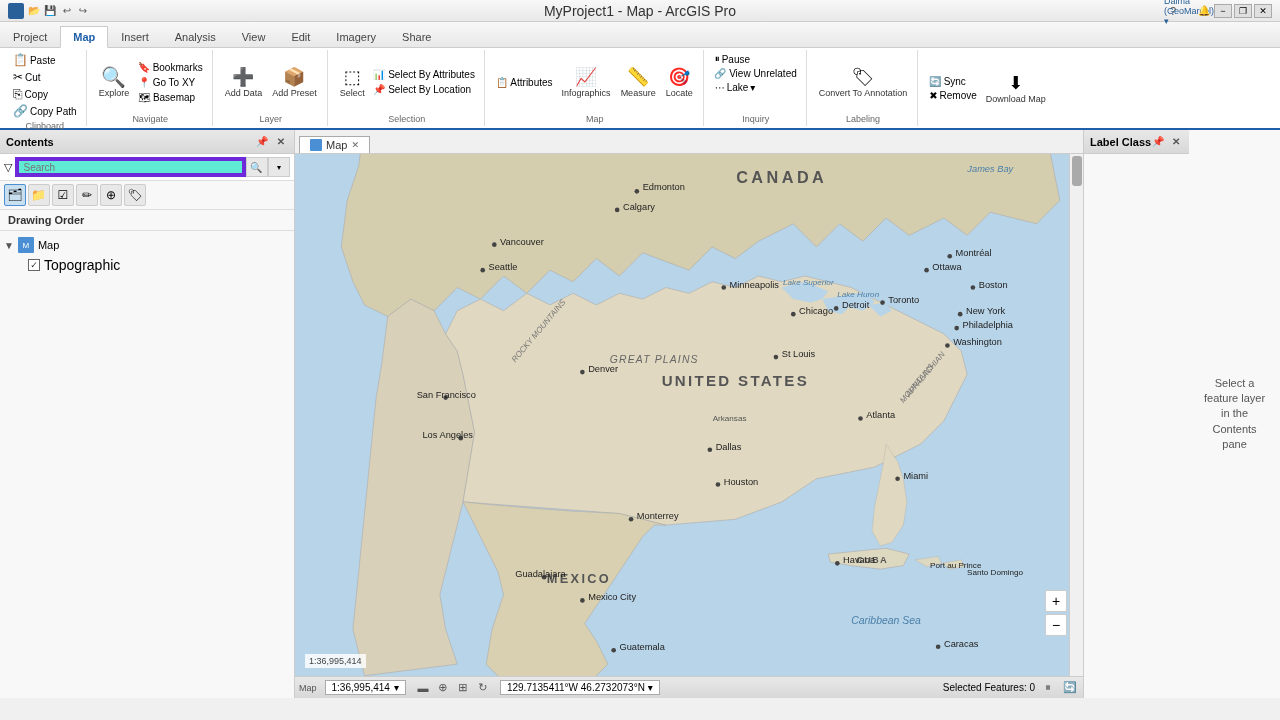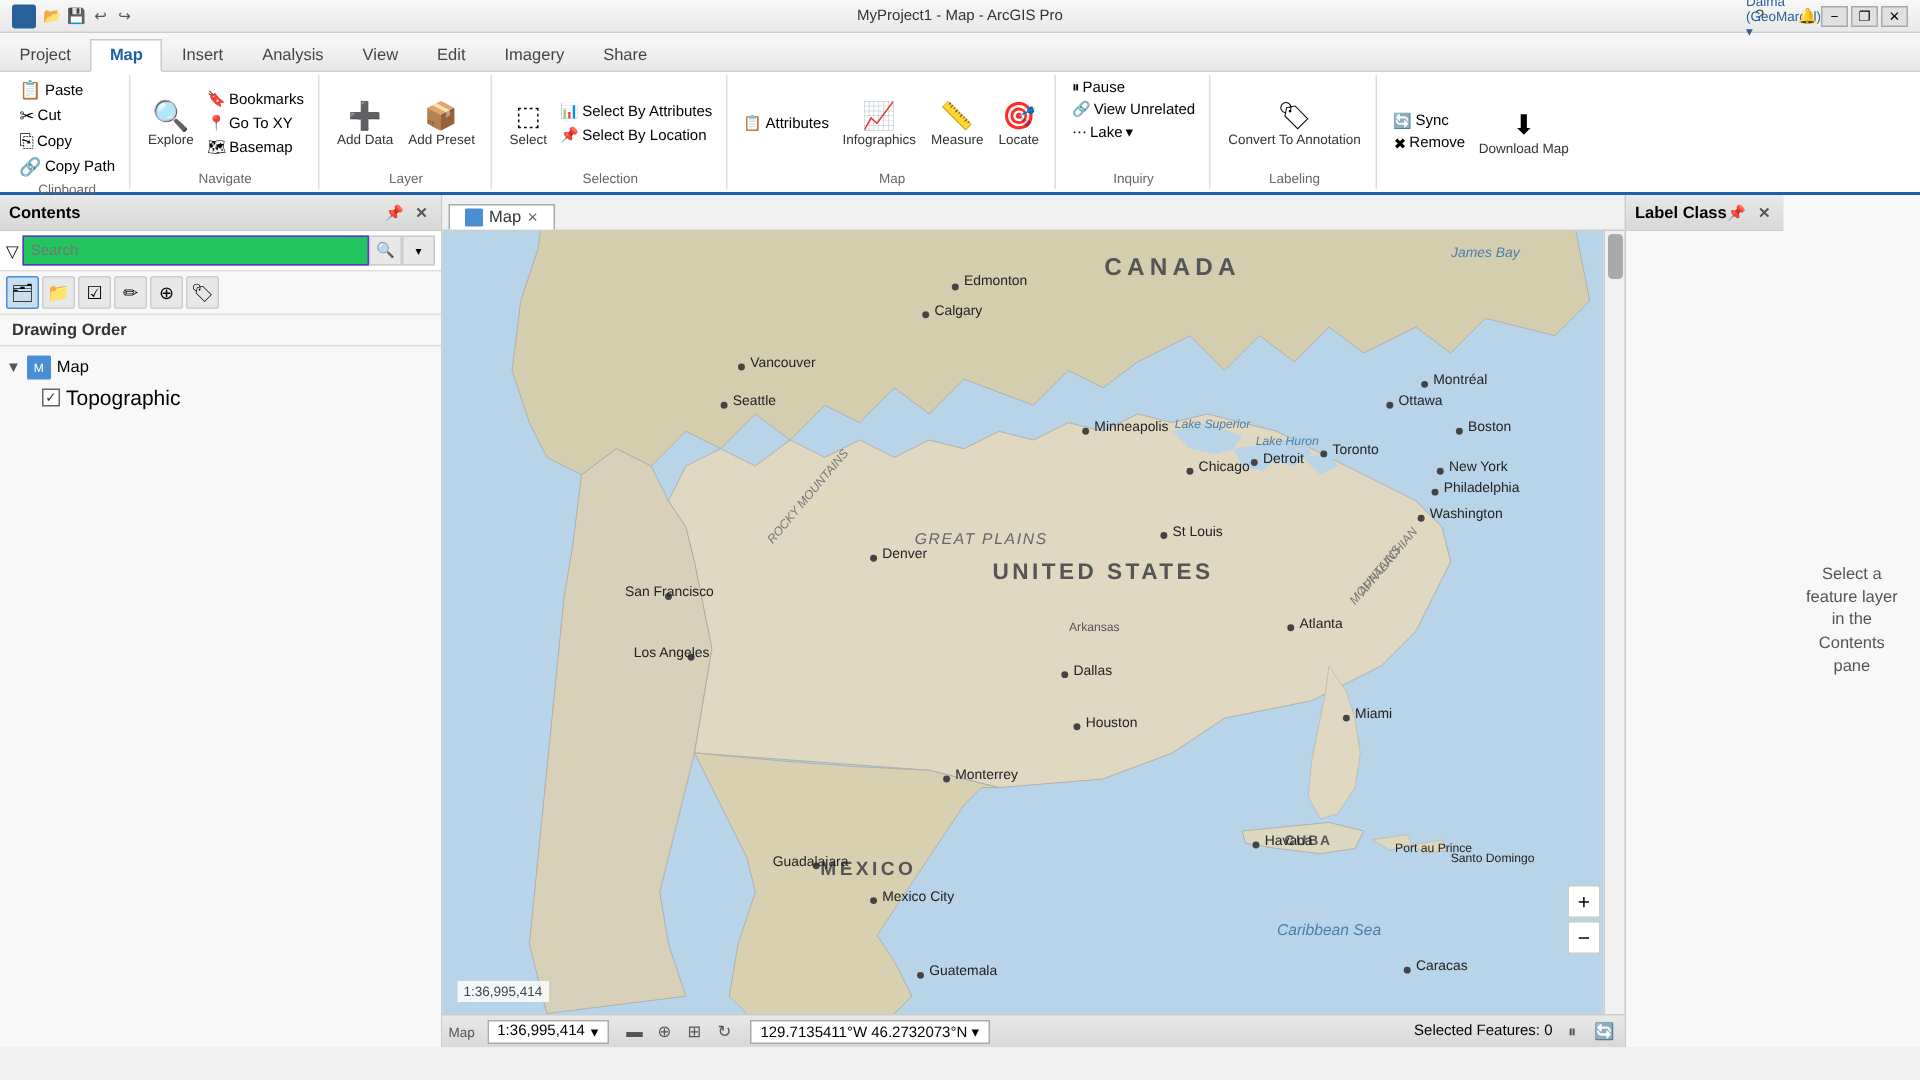--- a/index.html
+++ b/index.html
@@ -9,21 +9,21 @@
     .title-bar {
       height: 22px;
       background: linear-gradient(to bottom, #f8f8f8, #e8e8e8);
       border-bottom: 1px solid #ccc;
       display: flex;
       align-items: center;
       justify-content: space-between;
       padding: 0 8px;
     }
     .title-bar-left { display: flex; align-items: center; gap: 4px; }
-    .title-bar-title { flex: 1; text-align: right; font-size: 10px; color: #333; position: absolute; left: 50%; transform: translateX(-50%); }
+    .title-bar-title { flex: 1; text-align: right; font-size: 14px; color: #333; position: absolute; left: 50%; transform: translateX(-50%); }
     .title-bar-controls { display: flex; gap: 2px; }
     .title-btn { width: 18px; height: 14px; background: #e0e0e0; border: 1px solid #aaa; font-size: 9px; display: flex; align-items: center; justify-content: center; cursor: pointer; }
     .tb-icon { width: 16px; height: 16px; background: #888; border-radius: 2px; }
 
     
     .ribbon-tabs {
       height: 26px;
       background: linear-gradient(to bottom, #f8f8f8, #e8e8e8);
       border-bottom: 1px solid #ccc;
       display: flex;
@@ -149,25 +149,25 @@
     .panel-icon-btn { width: 14px; height: 14px; display: flex; align-items: center; justify-content: center; cursor: pointer; font-size: 10px; color: #555; }
     .search-bar {
       display: flex;
       align-items: center;
       padding: 3px 4px;
       border-bottom: 1px solid #ddd;
       background: white;
     }
     .search-input {
       flex: 1;
-      border: 1px solid #6d28d9;
+      border: 4px solid #6d28d9;
       height: 20px;
       padding: 0 4px;
       font-size: 10px;
-      background: #22c55e;
+      background: #5eead4;
     }
     .search-btn { width: 22px; height: 20px; background: #e8e8e8; border: 1px solid #ccc; cursor: pointer; display: flex; align-items: center; justify-content: center; font-size: 10px; }
     .toolbar-row {
       display: flex;
       align-items: center;
       gap: 2px;
       padding: 3px 4px;
       border-bottom: 1px solid #ddd;
     }
     .tb-btn { width: 22px; height: 22px; background: #e8e8e8; border: 1px solid #ccc; cursor: pointer; display: flex; align-items: center; justify-content: center; font-size: 12px; border-radius: 2px; }

